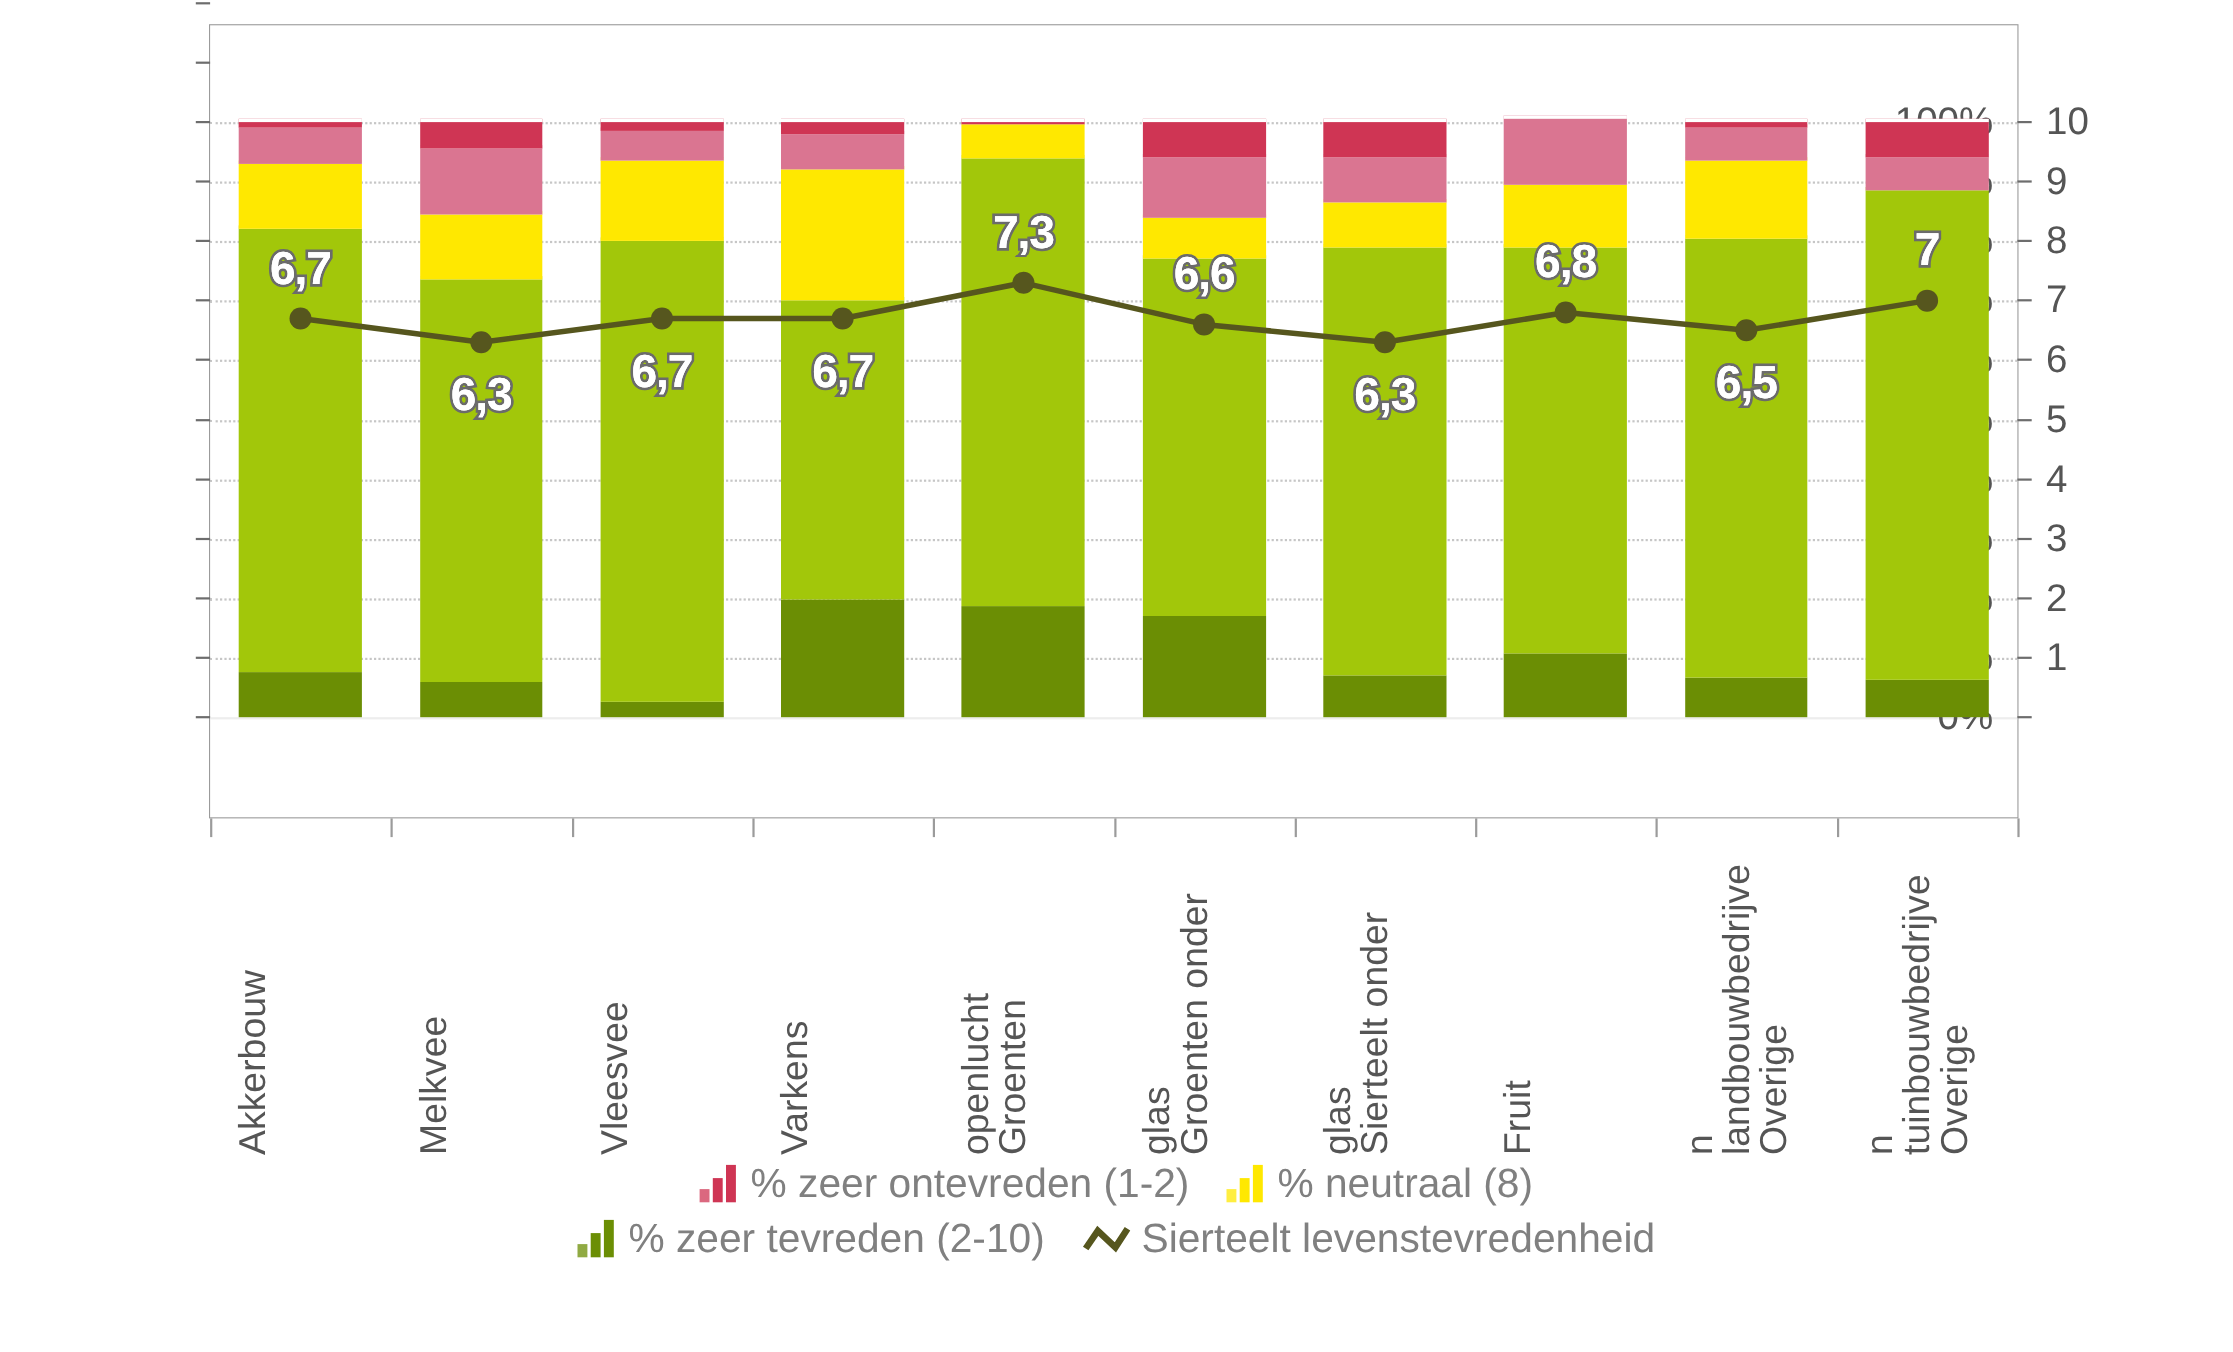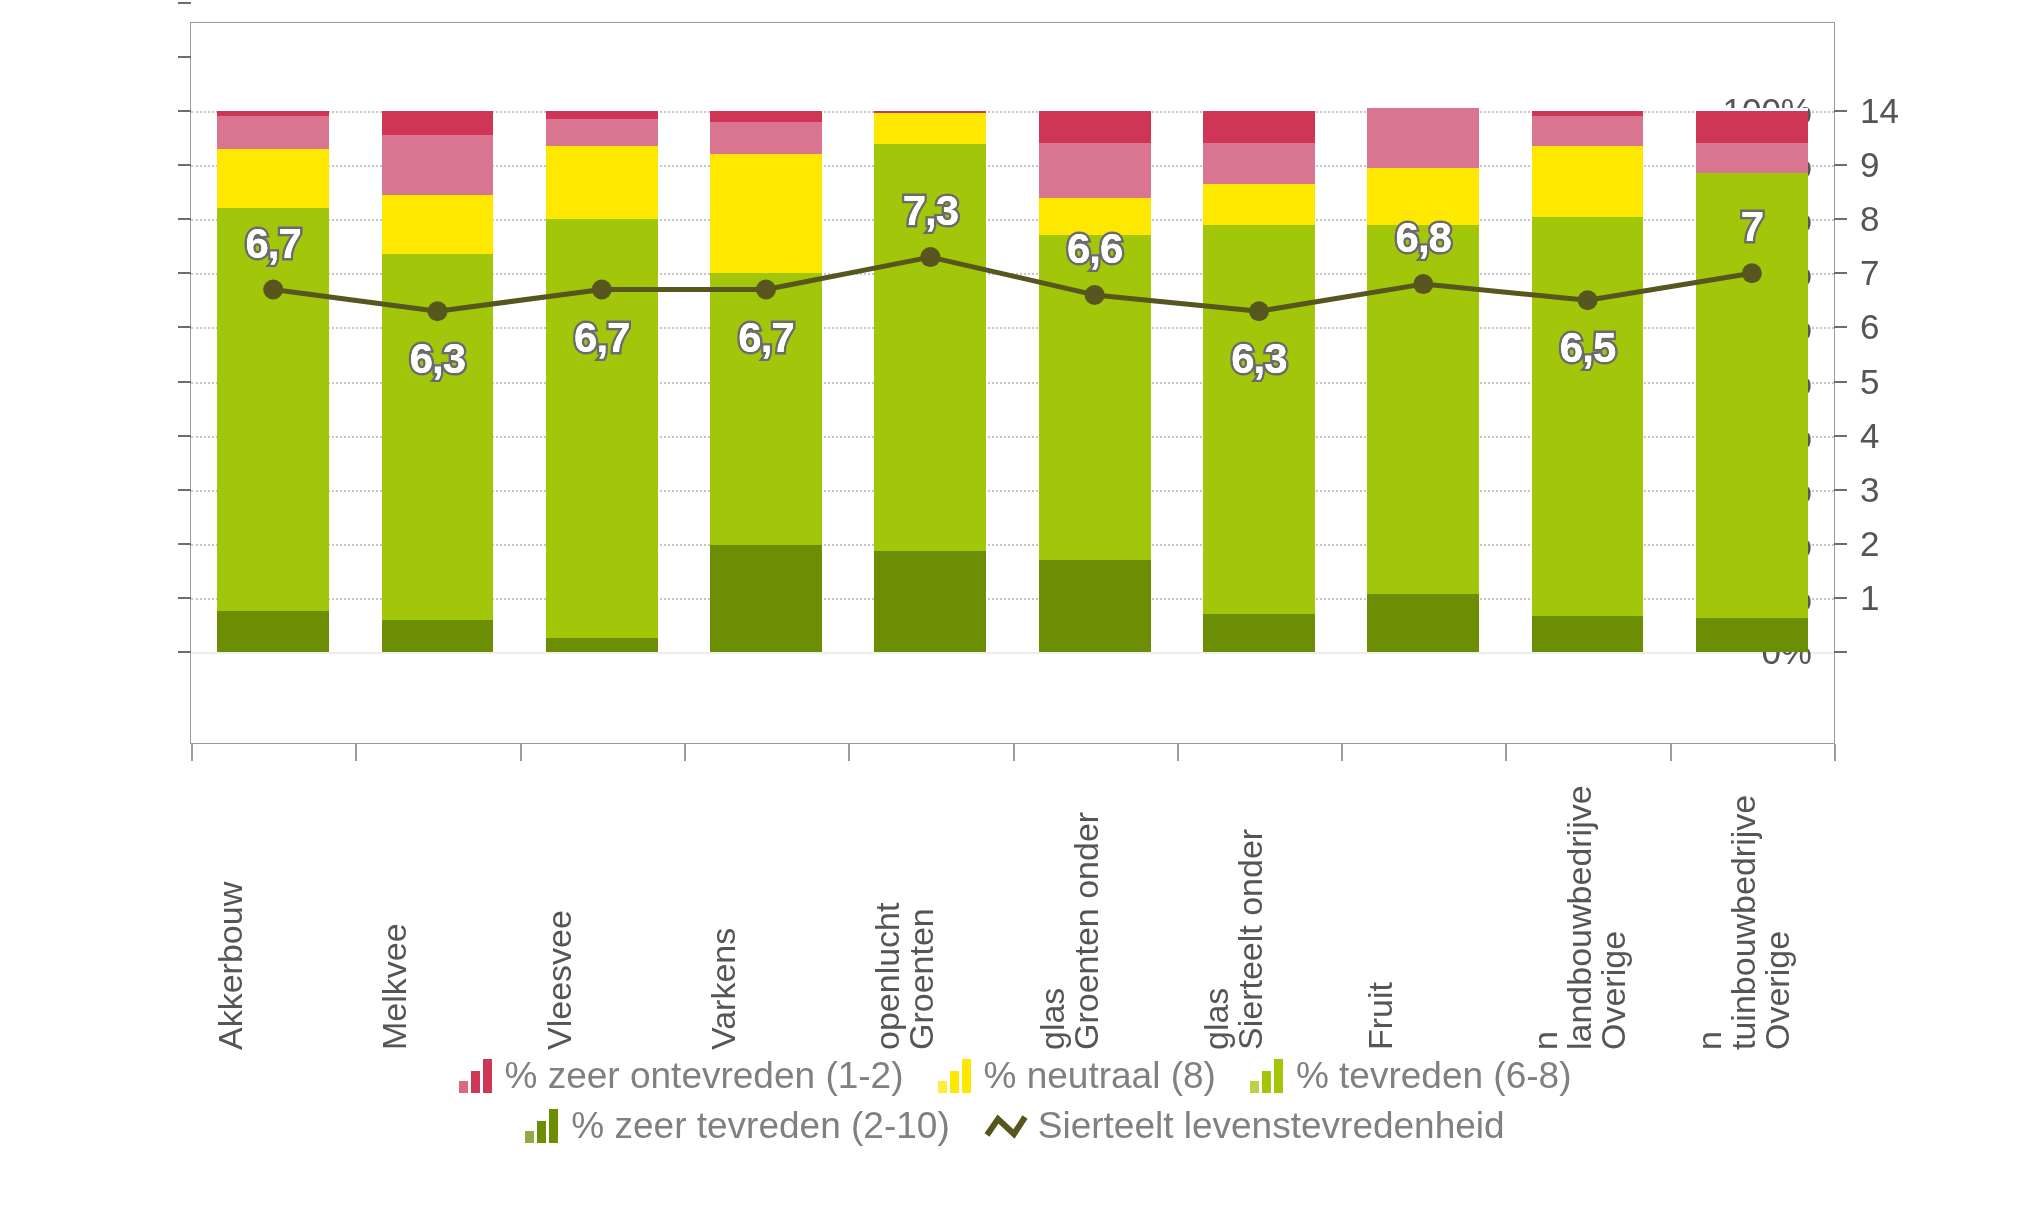--- a/index.html
+++ b/index.html
@@ -167,21 +167,21 @@
       <div class="ylab-right" style="top: 270.5px;">5</div>
       <div class="tick-r" style="top: 215.4px;"></div>
       <div class="ylab-right" style="top: 216.4px;">6</div>
       <div class="tick-r" style="top: 161.3px;"></div>
       <div class="ylab-right" style="top: 162.3px;">7</div>
       <div class="tick-r" style="top: 107.2px;"></div>
       <div class="ylab-right" style="top: 108.2px;">8</div>
       <div class="tick-r" style="top: 53.1px;"></div>
       <div class="ylab-right" style="top: 54.1px;">9</div>
       <div class="tick-r" style="top: -1px;"></div>
-      <div class="ylab-right" style="top: 0px;">14</div>
+      <div class="ylab-right" style="top: 0px;">10</div>
       <div class="tick-r" style="top: 540px;"></div>
       <div class="bar-group" style="left: 26.288px; width: 111.724px;">
         <div class="seg nolineseg" style="background: rgb(107, 142, 4); bottom: 0px; height: 40.575px;"></div>
         <div class="seg" style="background: rgb(162, 199, 10); bottom: 40.575px; height: 406.045px;"></div>
         <div class="seg" style="background: rgb(255, 232, 0); bottom: 443.62px; height: 62.51px;"></div>
         <div class="seg" style="background: rgb(218, 117, 145); bottom: 503.13px; height: 35.46px;"></div>
         <div class="seg" style="background: rgb(207, 53, 84); bottom: 535.59px; height: 8.41px;"></div>
       </div>
       <div class="bar-group" style="left: 190.588px; width: 111.724px;">
         <div class="seg nolineseg" style="background: rgb(107, 142, 4); bottom: 0px; height: 32.46px;"></div>
@@ -330,28 +330,20 @@
           <div class="legend-text">% zeer ontevreden (1-2)</div>
         </div>
         <div class="legend-item">
           <div class="mini-bars">
             <i style="background: rgb(255, 232, 0); opacity: 0.75;"></i>
             <i style="background: rgb(255, 232, 0);"></i>
             <i style="background: rgb(255, 232, 0);"></i>
           </div>
           <div class="legend-text">% neutraal (8)</div>
         </div>
-        <div class="legend-item">
-          <div class="mini-bars">
-            <i style="background: rgb(162, 199, 10); opacity: 0.75;"></i>
-            <i style="background: rgb(162, 199, 10);"></i>
-            <i style="background: rgb(162, 199, 10);"></i>
-          </div>
-          <div class="legend-text">% tevreden (6-8)</div>
-        </div>
       </div>
     <div class="legend-row" id="legend-row-1">
         <div class="legend-item">
           <div class="mini-bars">
             <i style="background: rgb(107, 142, 4); opacity: 0.75;"></i>
             <i style="background: rgb(107, 142, 4);"></i>
             <i style="background: rgb(107, 142, 4);"></i>
           </div>
           <div class="legend-text">% zeer tevreden (2-10)</div>
         </div>

